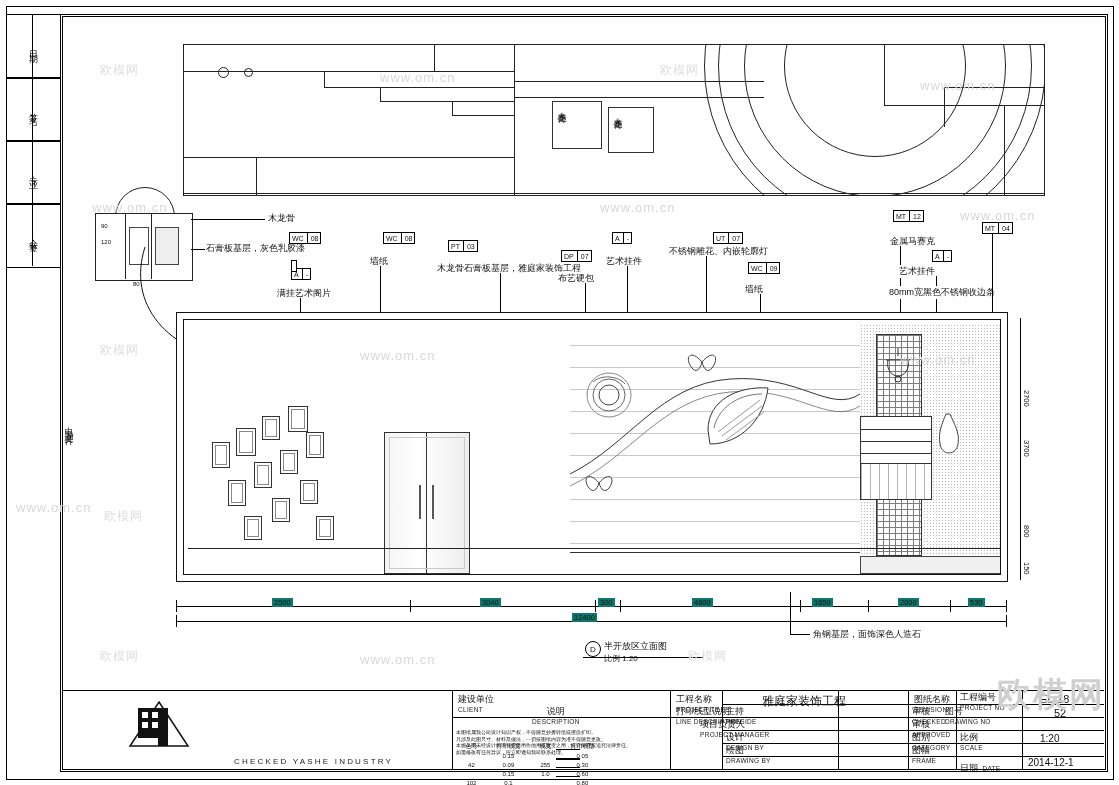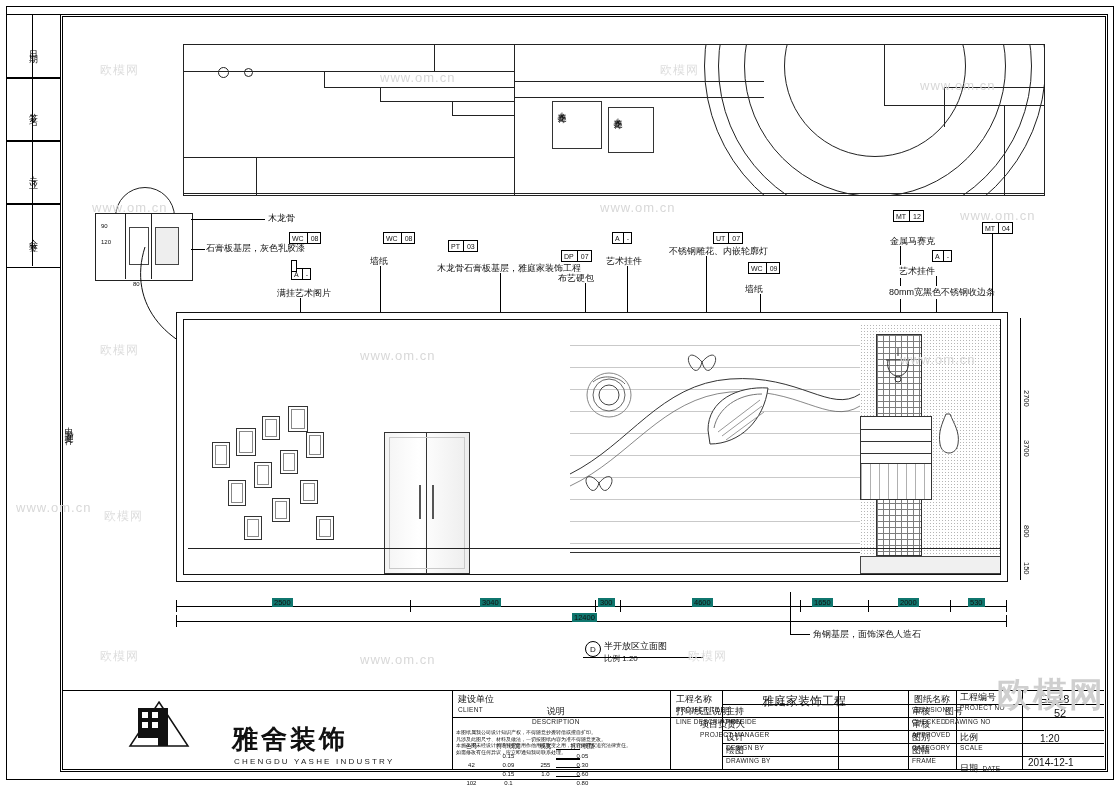--- a/index.html
+++ b/index.html
@@ -544,22 +544,21 @@
     <svg width="62" height="62" viewBox="0 0 62 62">
       <polygon points="31,2 60,46 2,46" fill="none" stroke="#111" stroke-width="1.5"></polygon>
       <rect x="10" y="8" width="30" height="30" fill="#111"></rect>
       <rect x="14" y="12" width="6" height="6" fill="#fff"></rect>
       <rect x="24" y="12" width="6" height="6" fill="#fff"></rect>
       <rect x="14" y="22" width="6" height="6" fill="#fff"></rect>
       <rect x="24" y="22" width="6" height="6" fill="#fff"></rect>
       <rect x="30" y="30" width="10" height="16" fill="#111"></rect>
     </svg>
   </div>
-  <div class="brand-cn">雅舍装饰</div>
-  <div class="brand-en">CHENGDU YASHE INDUSTRY</div>
+  <div class="brand-en">CHECKED YASHE INDUSTRY</div>
 
   <div class="wm cn" style="left:100px;top:62px;">欧模网</div>
   <div class="wm" style="left:380px;top:70px;">www.om.cn</div>
   <div class="wm cn" style="left:660px;top:62px;">欧模网</div>
   <div class="wm" style="left:920px;top:78px;">www.om.cn</div>
   <div class="wm" style="left:92px;top:200px;">www.om.cn</div>
   <div class="wm" style="left:600px;top:200px;">www.om.cn</div>
   <div class="wm" style="left:960px;top:208px;">www.om.cn</div>
   <div class="wm cn" style="left:100px;top:342px;">欧模网</div>
   <div class="wm" style="left:360px;top:348px;">www.om.cn</div>

